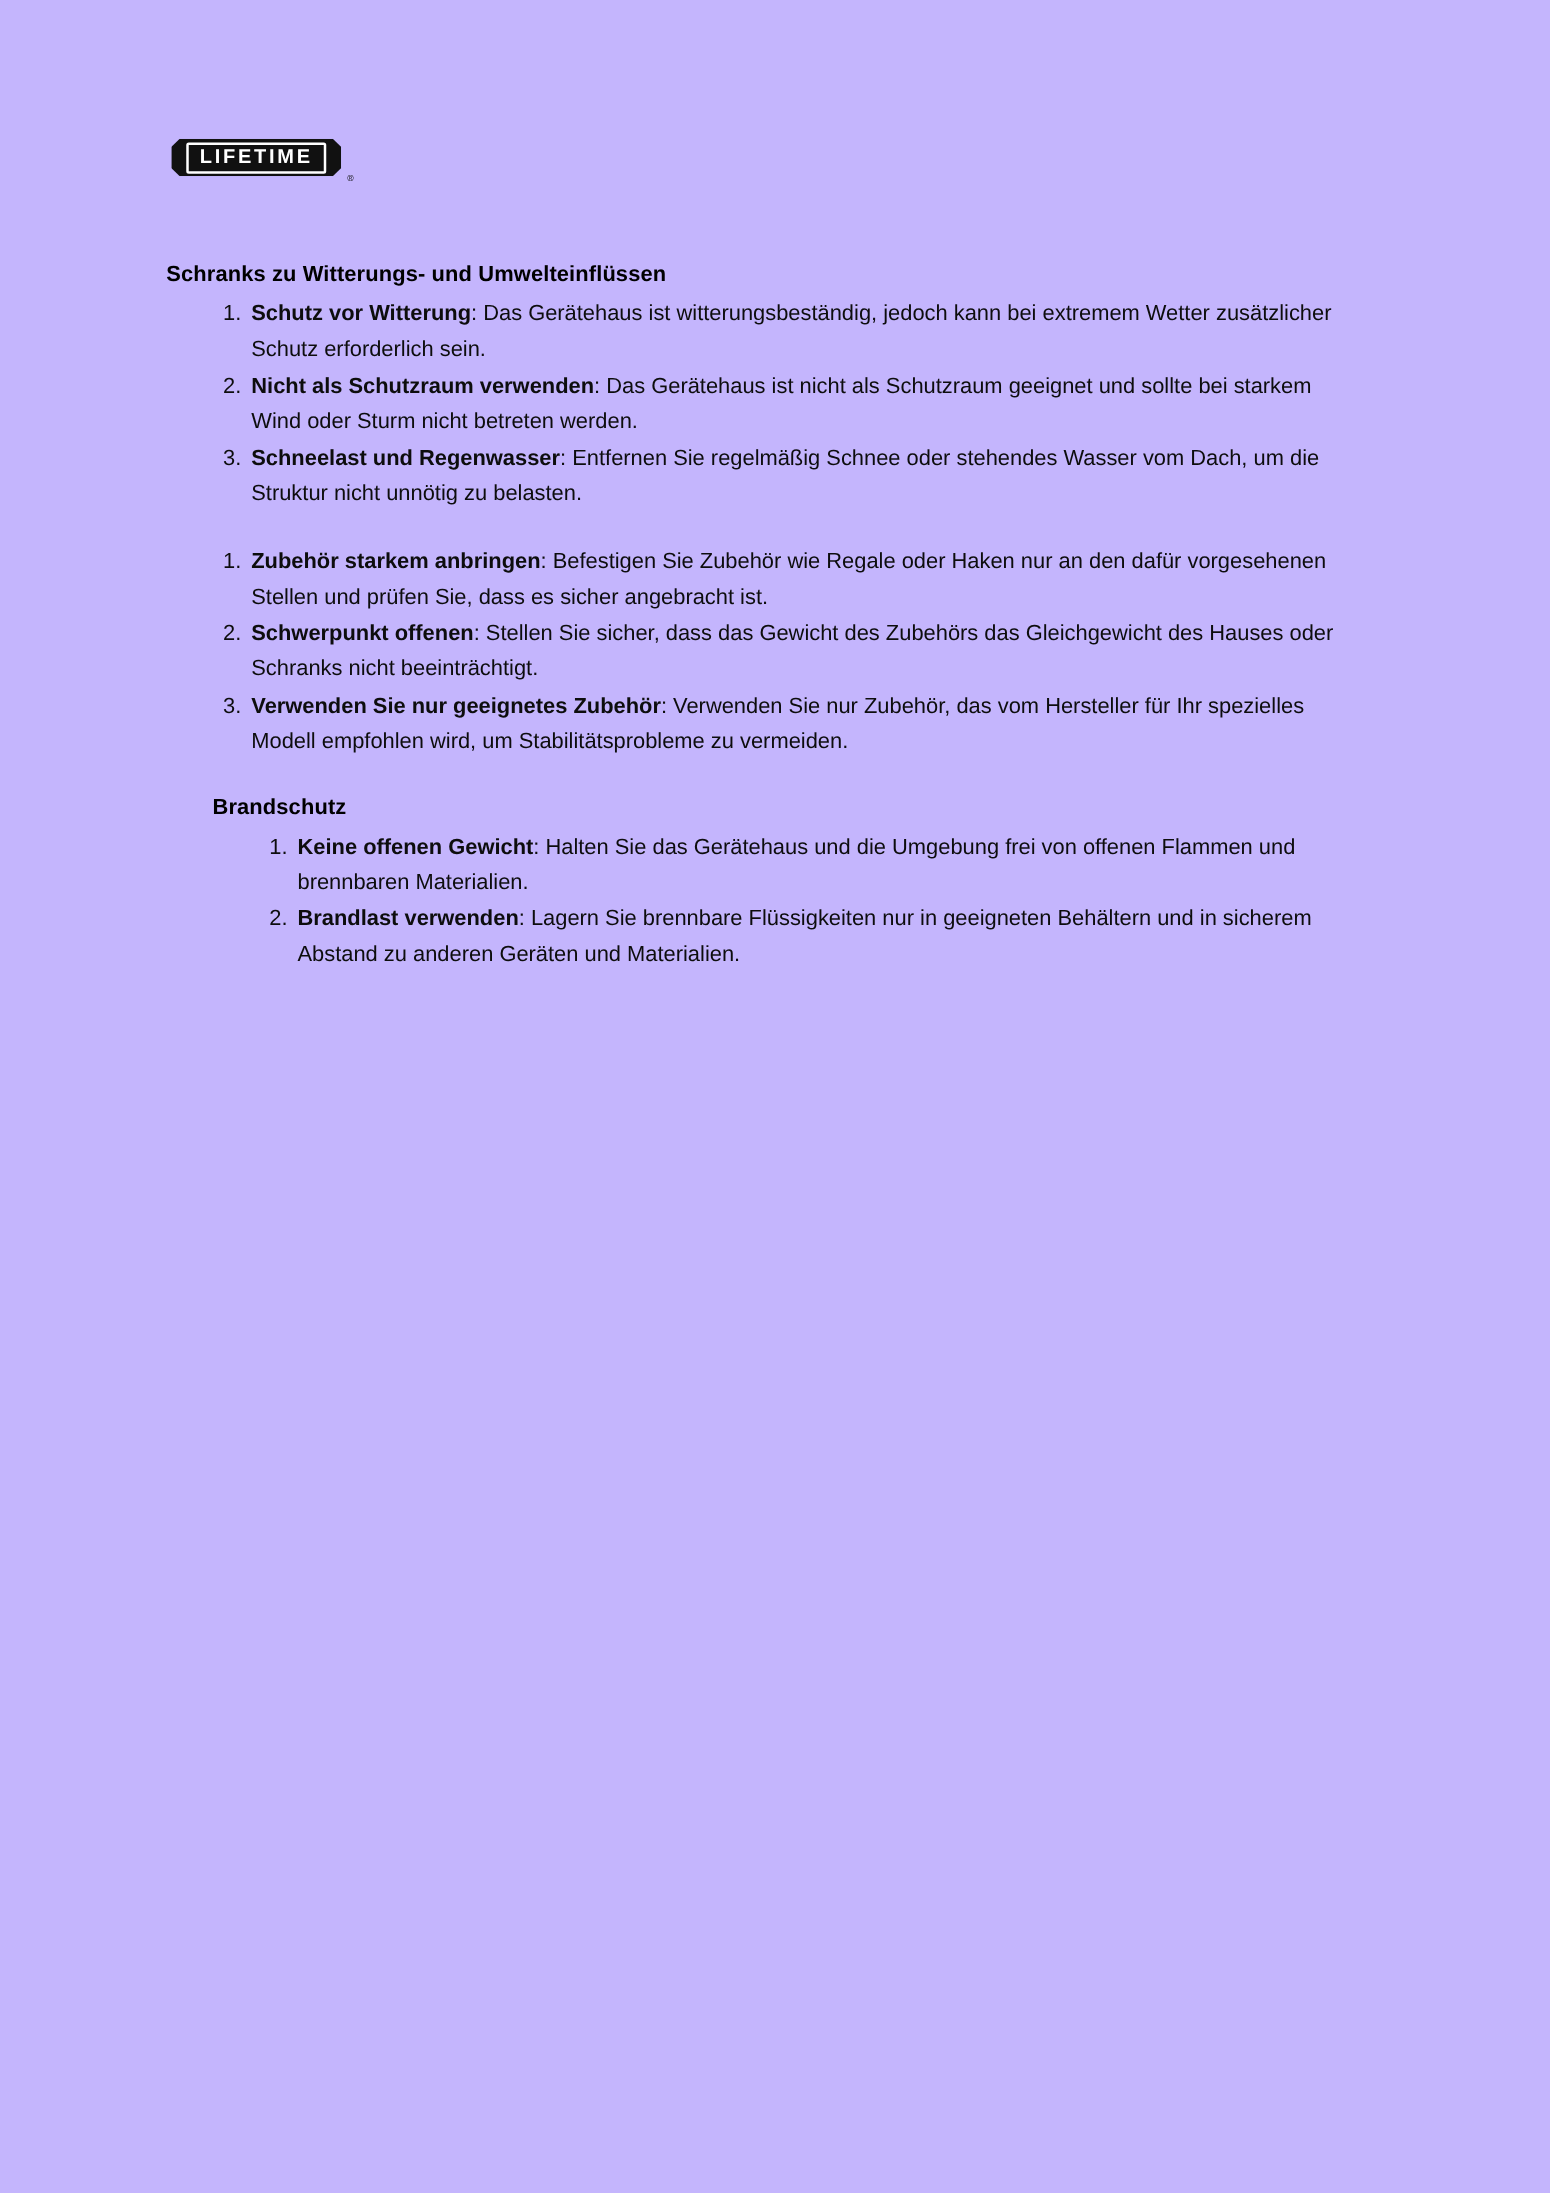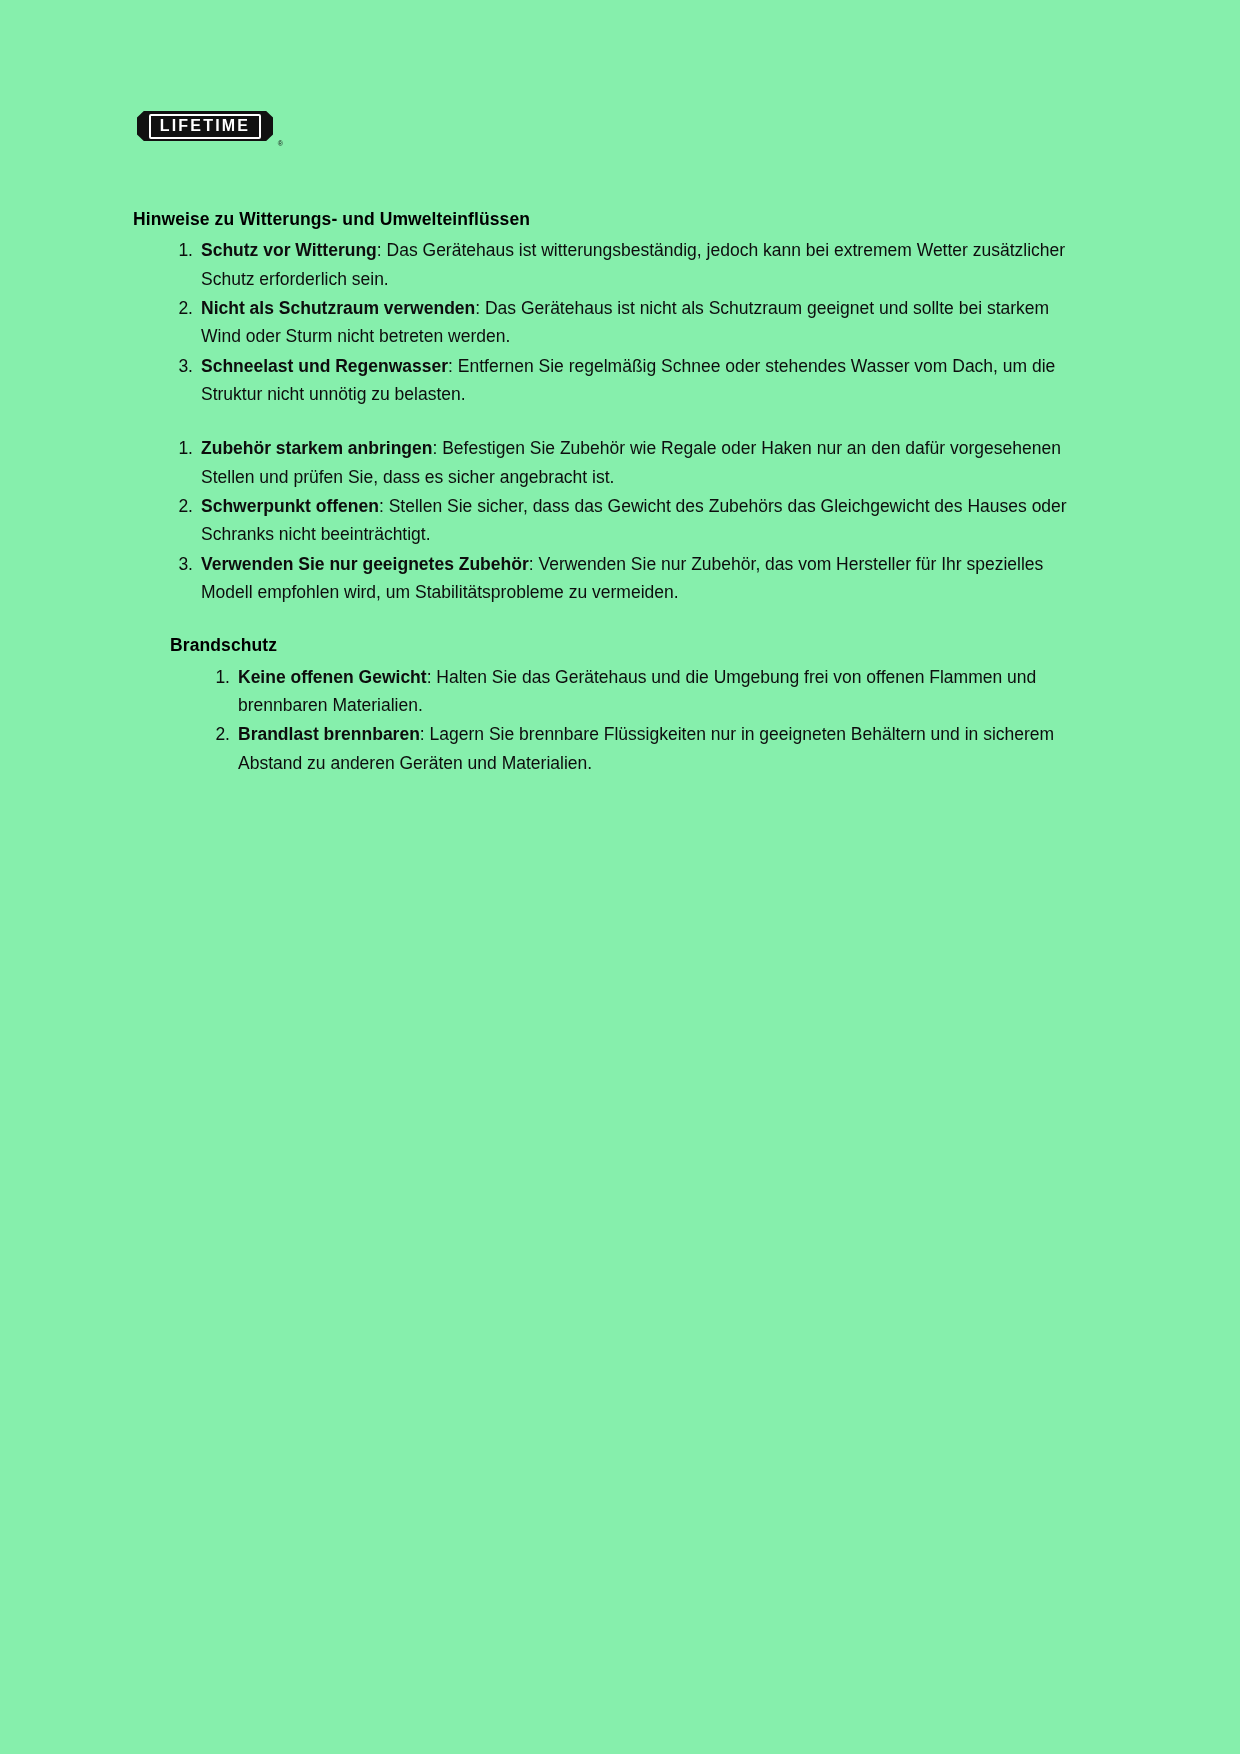--- a/index.html
+++ b/index.html
@@ -15,21 +15,21 @@
     position: relative;
     overflow: hidden;
   }
 
   .page {
     position: absolute;
     top: 0;
     left: 0;
     width: 1240px;
     height: 1754px;
-    background: #86efac;
+    background: #c4b5fd;
   }
 
   
   .logo-wrap {
     position: absolute;
     left: 137px;
     top: 111px;
     width: 140px;
     height: 34px;
   }
@@ -125,21 +125,21 @@
       <span class="logo-inner">
         <span class="logo-text">LIFETIME</span>
       </span>
     </div>
     <span class="logo-tm">®</span>
   </div>
 
   <div class="content">
 
     <section class="section">
-      <h2 class="section-heading">Hinweise zu Witterungs- und Umwelteinflüssen</h2>
+      <h2 class="section-heading">Schranks zu Witterungs- und Umwelteinflüssen</h2>
       <ol class="items">
         <li>
           <span class="num">1.</span><span class="term">Schutz vor Witterung</span><span>: Das Gerätehaus ist witterungsbeständig, jedoch kann bei extremem Wetter zusätzlicher Schutz erforderlich sein.</span>
         </li>
         <li>
           <span class="num">2.</span><span class="term">Nicht als Schutzraum verwenden</span><span>: Das Gerätehaus ist nicht als Schutzraum geeignet und sollte bei starkem Wind oder Sturm nicht betreten werden.</span>
         </li>
         <li>
           <span class="num">3.</span><span class="term">Schneelast und Regenwasser</span><span>: Entfernen Sie regelmäßig Schnee oder stehendes Wasser vom Dach, um die Struktur nicht unnötig zu belasten.</span>
         </li>
@@ -160,19 +160,19 @@
       </ol>
     </section>
 
     <section class="section">
       <h2 class="section-heading">Brandschutz</h2>
       <ol class="items">
         <li>
           <span class="num">1.</span><span class="term">Keine offenen Gewicht</span><span>: Halten Sie das Gerätehaus und die Umgebung frei von offenen Flammen und brennbaren Materialien.</span>
         </li>
         <li>
-          <span class="num">2.</span><span class="term">Brandlast brennbaren</span><span>: Lagern Sie brennbare Flüssigkeiten nur in geeigneten Behältern und in sicherem Abstand zu anderen Geräten und Materialien.</span>
+          <span class="num">2.</span><span class="term">Brandlast verwenden</span><span>: Lagern Sie brennbare Flüssigkeiten nur in geeigneten Behältern und in sicherem Abstand zu anderen Geräten und Materialien.</span>
         </li>
       </ol>
     </section>
 
   </div>
 </div>
 
 </body></html>

